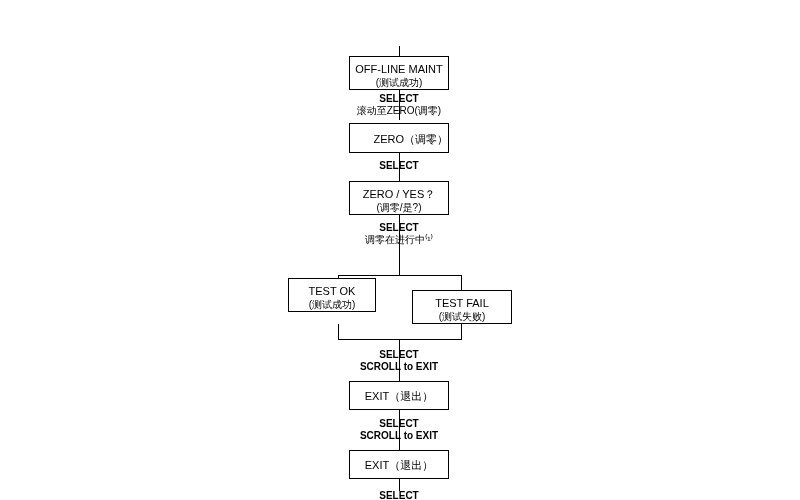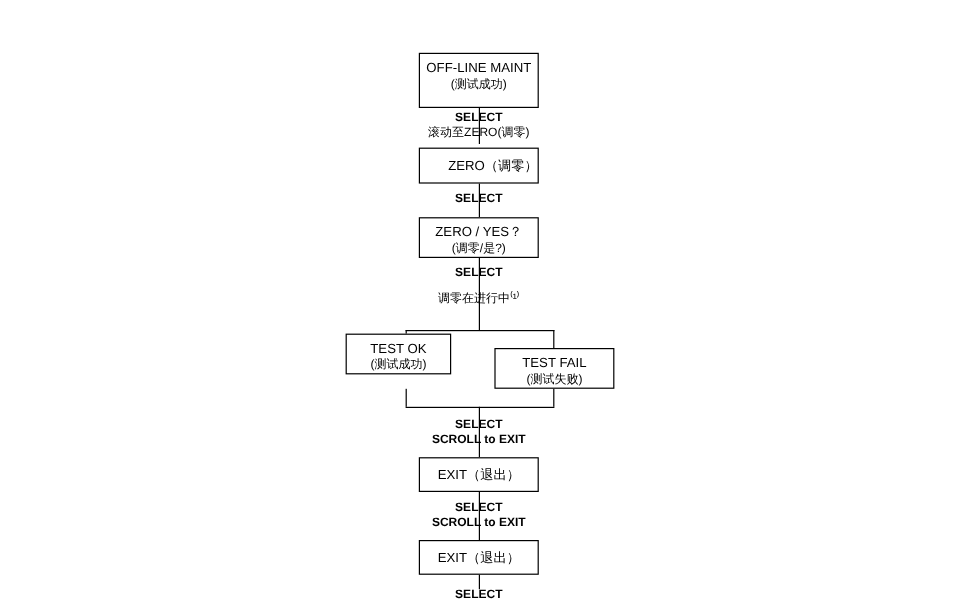--- a/index.html
+++ b/index.html
@@ -60,21 +60,21 @@
   .cn { font-size: 10px; }
 </style>
 </head>
 <body>
 
 <div class="canvas">
 
 
   <div class="vline" style="left:399px; top:46px; height:10px;"></div>
 
-  <div class="node" style="left:349px; top:44px; width:100px; height:46px;">
+  <div class="node" style="left:349px; top:56px; width:100px; height:34px;">
     <span class="l1">OFF-LINE MAINT</span>
     <span class="l2 cn">(测试成功)</span>
   </div>
 
   <div class="vline" style="left:399px; top:90px; height:30px;"></div>
   <div class="label bold" style="left:349px; top:92px; width:100px;">SELECT</div>
   <div class="label cn" style="left:334px; top:104px; width:130px;">滚动至ZERO(调零)</div>
 
   <div class="node" style="left:349px; top:123px; width:100px; height:30px; padding-top:8px;text-align:right;">
     <span class="l1">ZERO（调零）</span>
@@ -83,21 +83,21 @@
   <div class="vline" style="left:399px; top:153px; height:28px;"></div>
   <div class="label bold" style="left:349px; top:159px; width:100px;">SELECT</div>
 
   <div class="node" style="left:349px; top:181px; width:100px; height:34px;">
     <span class="l1">ZERO / YES？</span>
     <span class="l2 cn">(调零/是?)</span>
   </div>
 
   <div class="vline" style="left:399px; top:215px; height:60px;"></div>
   <div class="label bold" style="left:349px; top:221px; width:100px;">SELECT</div>
-  <div class="label cn" style="left:339px; top:243px; width:120px;text-align:center;">调零在进行中⁽¹⁾</div>
+  <div class="label cn" style="left:339px; top:233px; width:120px;text-align:center;">调零在进行中⁽¹⁾</div>
 
   <div class="hline" style="left:338px; top:275px; width:124px;"></div>
   <div class="vline" style="left:338px; top:275px; height:15px;"></div>
   <div class="vline" style="left:461px; top:275px; height:15px;"></div>
 
   <div class="node" style="left:288px; top:278px; width:88px; height:34px;">
     <span class="l1">TEST OK</span>
     <span class="l2 cn">(测试成功)</span>
   </div>
 

